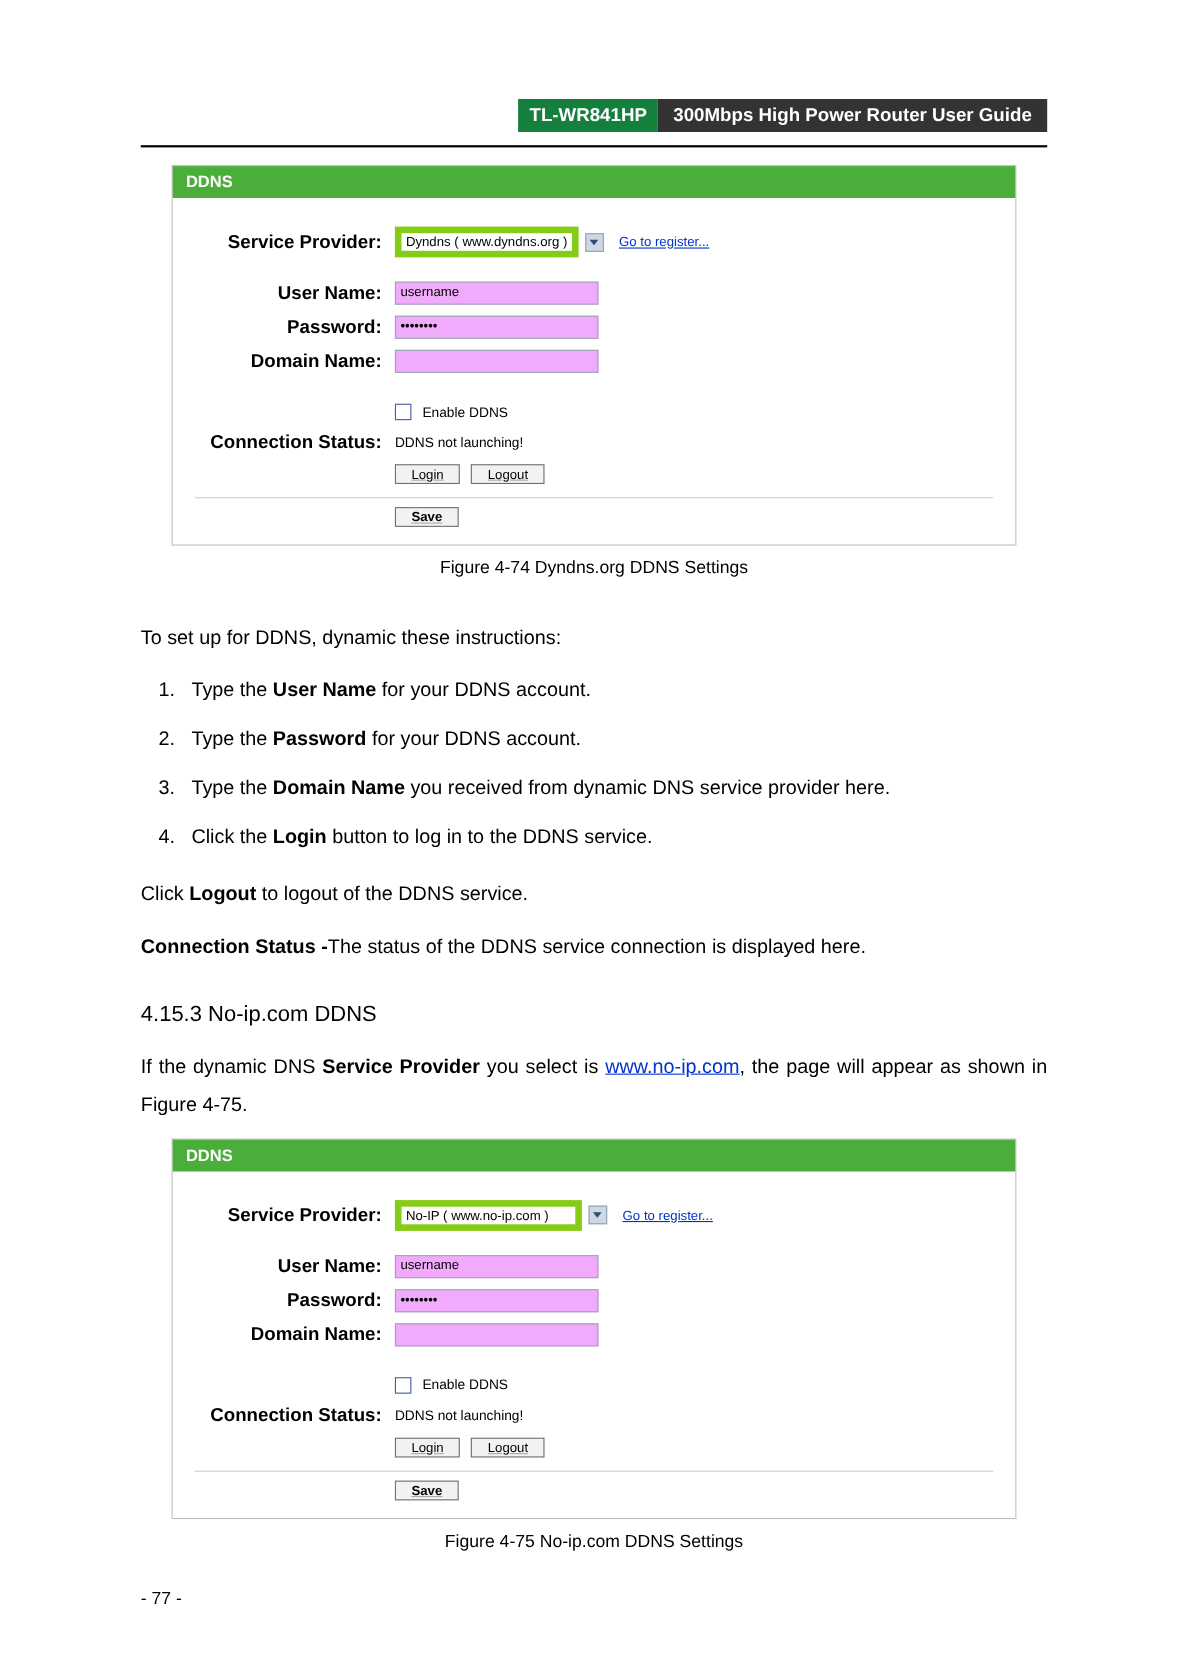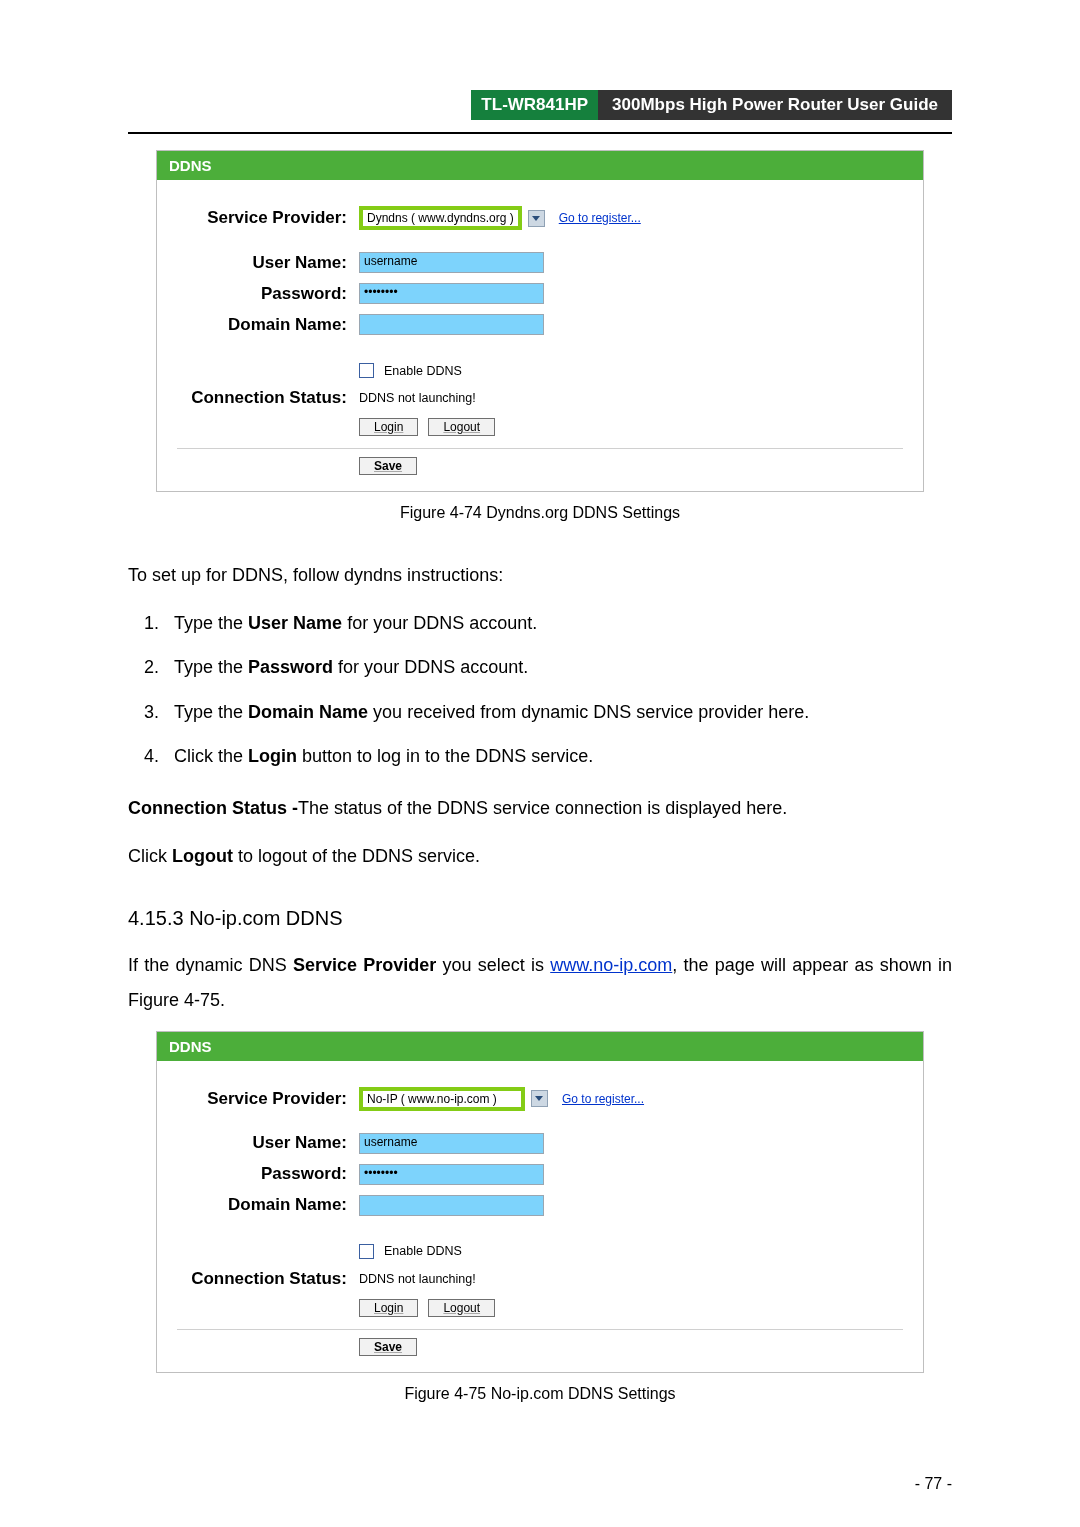--- a/index.html
+++ b/index.html
@@ -74,21 +74,21 @@
     font-weight: bold;
     padding-right: 12px;
     font-size: 17px;
   }
   .fval {
     display: flex;
     align-items: center;
     gap: 4px;
   }
   .sel-box {
-    border: 4px solid #84cc16;
+    border: 6px solid #84cc16;
     padding: 1px 4px;
     font-size: 12px;
     display: inline-flex;
     align-items: center;
   }
   .sel-arrow {
     display: inline-block;
     width: 15px;
     height: 15px;
     background: #cdd8e3;
@@ -110,21 +110,21 @@
     font-size: 12px;
     margin-left: 10px;
     cursor: pointer;
   }
   .txtinput {
     border: 1px solid #9aa6b1;
     width: 175px;
     height: 17px;
     font-size: 12px;
     padding: 1px 4px;
-    background: #7dd3fc;
+    background: #f0abfc;
   }
   .chk {
     width: 13px;
     height: 13px;
     border: 1px solid #3a5fa0;
     background: #fff;
     display: inline-block;
     margin-right: 6px;
   }
   .btn {
@@ -175,23 +175,23 @@
   h3.section {
     font-size: 20px;
     font-weight: normal;
     margin: 34px 0 18px 0;
   }
   .weblink {
     color: #0033cc;
     text-decoration: underline;
   }
   .page-num {
-    text-align: right;
+    text-align: left;
     font-size: 16px;
-    margin-top: 72px;
+    margin-top: 34px;
   }
 </style>
 </head>
 <body>
 
 <div class="page">
 
   <div class="header-band">
     <span class="header-left">TL-WR841HP</span><span class="header-right">300Mbps High Power Router User Guide</span>
   </div>
@@ -253,43 +253,43 @@
       </div>
       <div class="panel-sep"></div>
       <div class="save-row">
         <span class="btn">Save</span>
       </div>
     </div>
   </div>
 
   <div class="fig-caption">Figure 4-74    Dyndns.org DDNS Settings</div>
 
-  <p class="body-text">To set up for DDNS, follow dyndns instructions:</p>
+  <p class="body-text">To set up for DDNS, dynamic these instructions:</p>
 
   <ol class="steps">
     <li>
       <span>Type the </span><span class="bold">User Name</span><span> for your DDNS account.</span>
     </li>
     <li>
       <span>Type the </span><span class="bold">Password</span><span> for your DDNS account.</span>
     </li>
     <li>
       <span>Type the </span><span class="bold">Domain Name</span><span> you received from dynamic DNS service provider here.</span>
     </li>
     <li>
       <span>Click the </span><span class="bold">Login</span><span> button to log in to the DDNS service.</span>
     </li>
   </ol>
 
   <p class="body-text">
+    <span>Click </span><span class="bold">Logout</span><span> to logout of the DDNS service.</span>
+  </p>
+
+  <p class="body-text">
     <span class="bold">Connection Status -</span><span>The status of the DDNS service connection is displayed here.</span>
-  </p>
-
-  <p class="body-text">
-    <span>Click </span><span class="bold">Logout</span><span> to logout of the DDNS service.</span>
   </p>
 
   <h3 class="section">4.15.3 No-ip.com DDNS</h3>
 
   <p class="body-text justify">
     <span>If the dynamic DNS </span><span class="bold">Service Provider</span><span> you select is </span><span class="weblink">www.no-ip.com</span><span>, the page will appear as shown in Figure 4-75.</span>
   </p>
 
   <div class="router-panel">
     <div class="panel-titlebar">DDNS</div>

